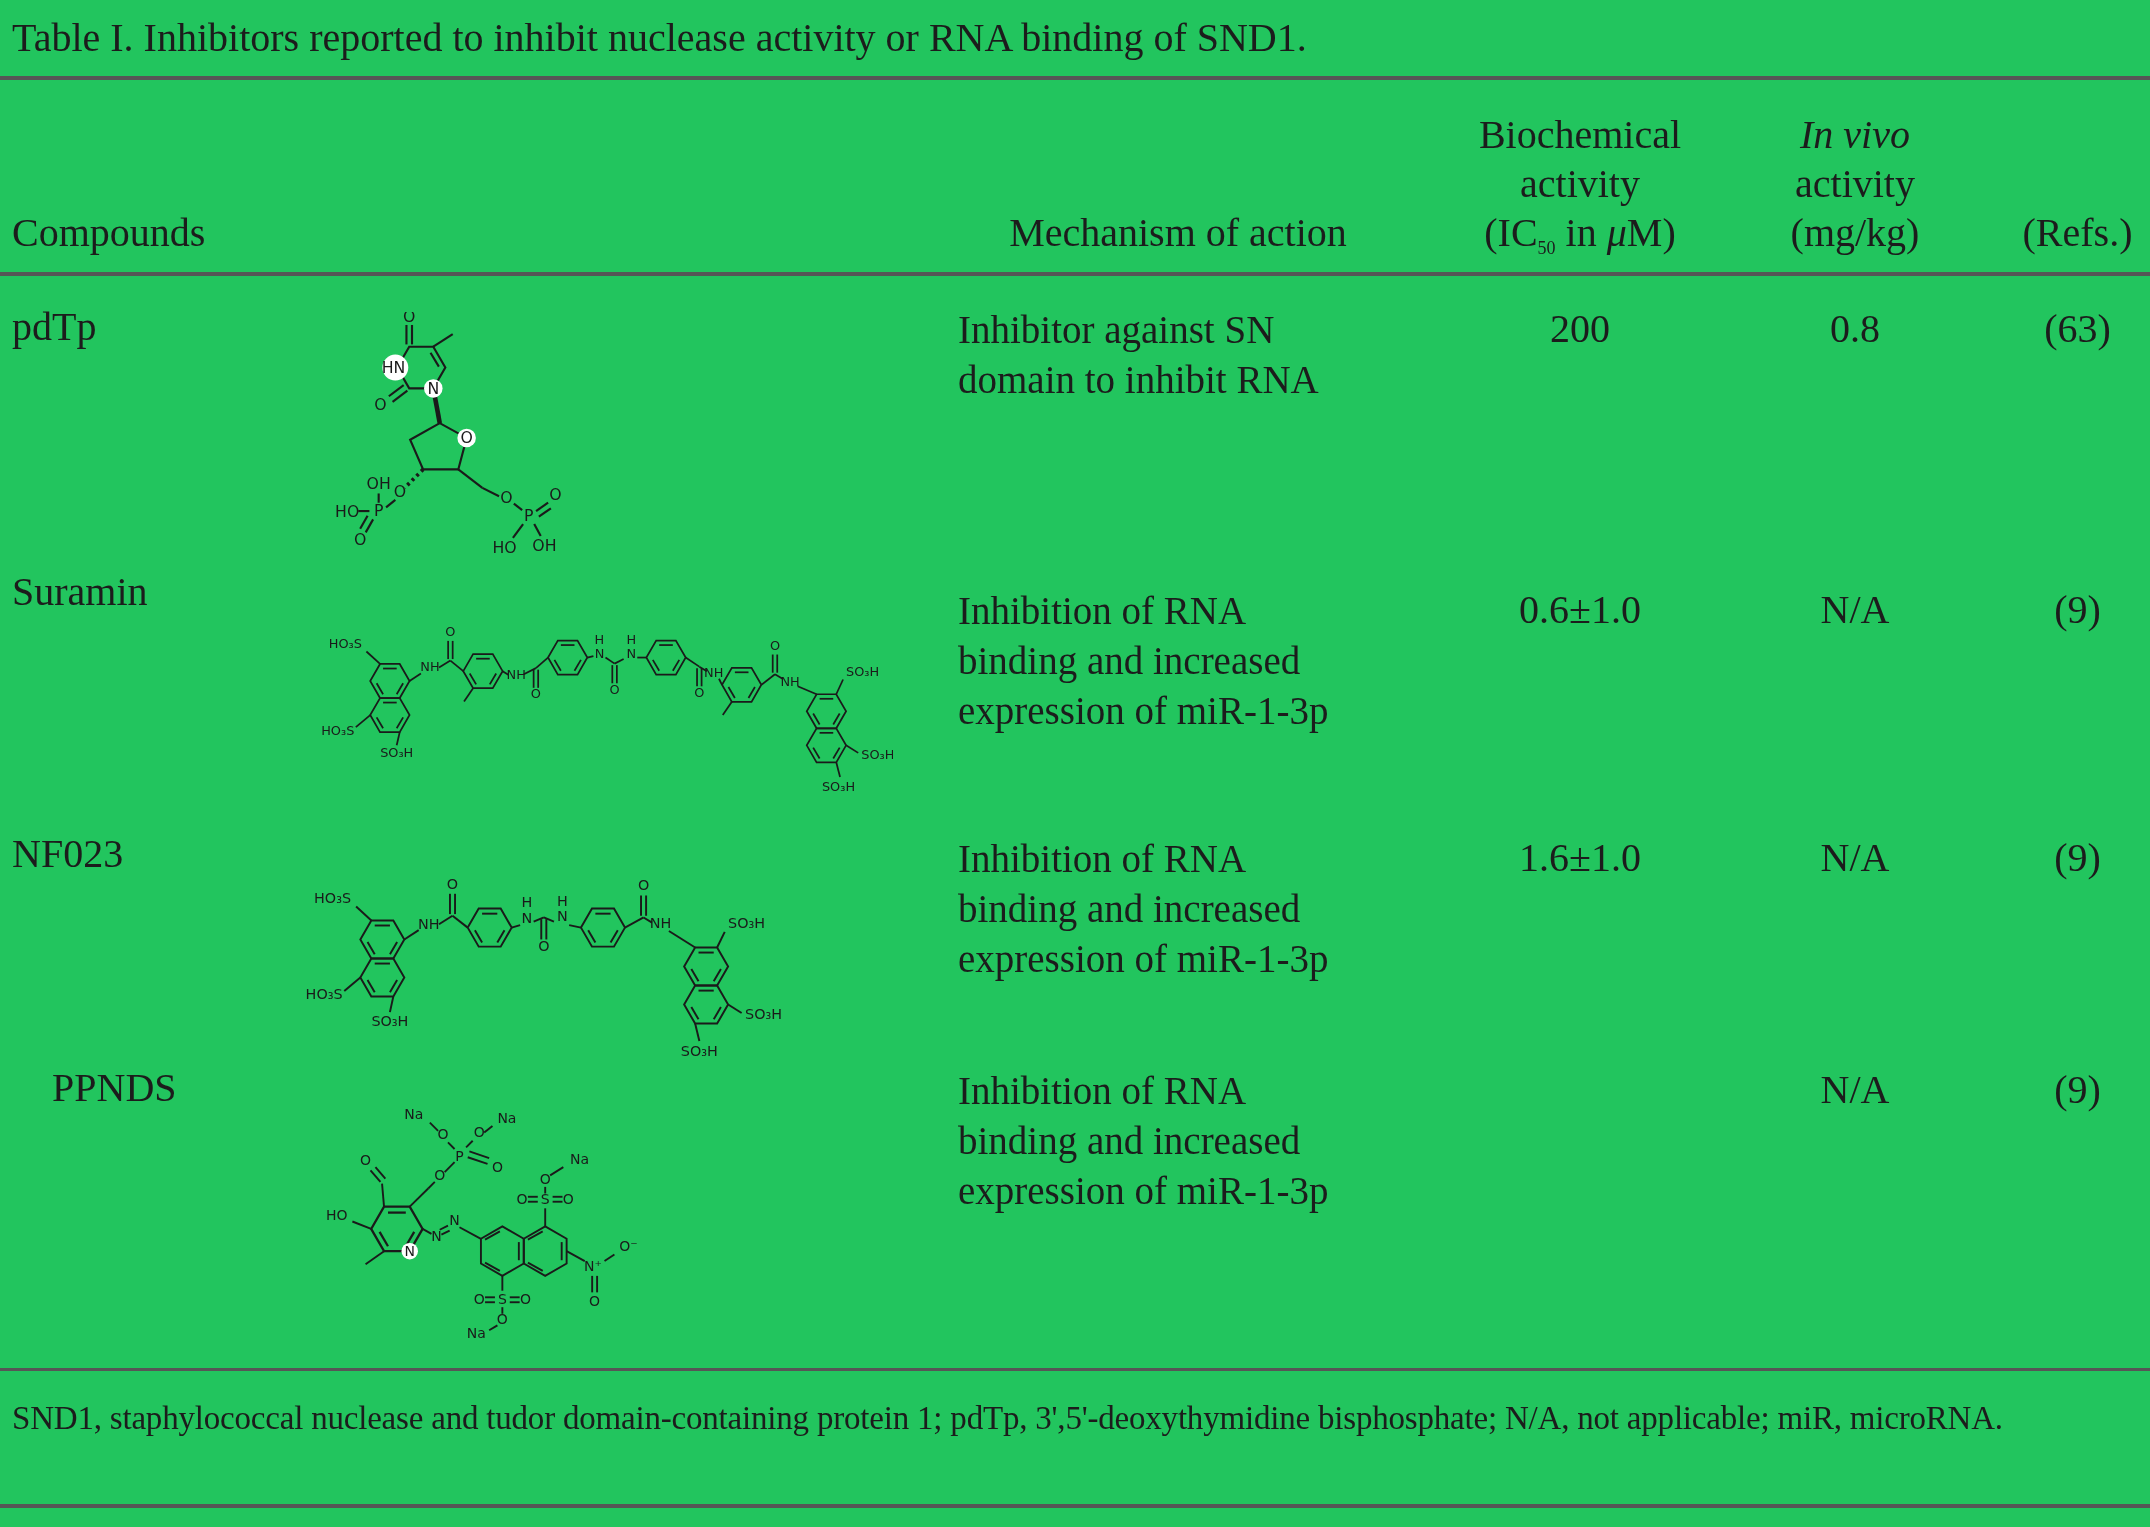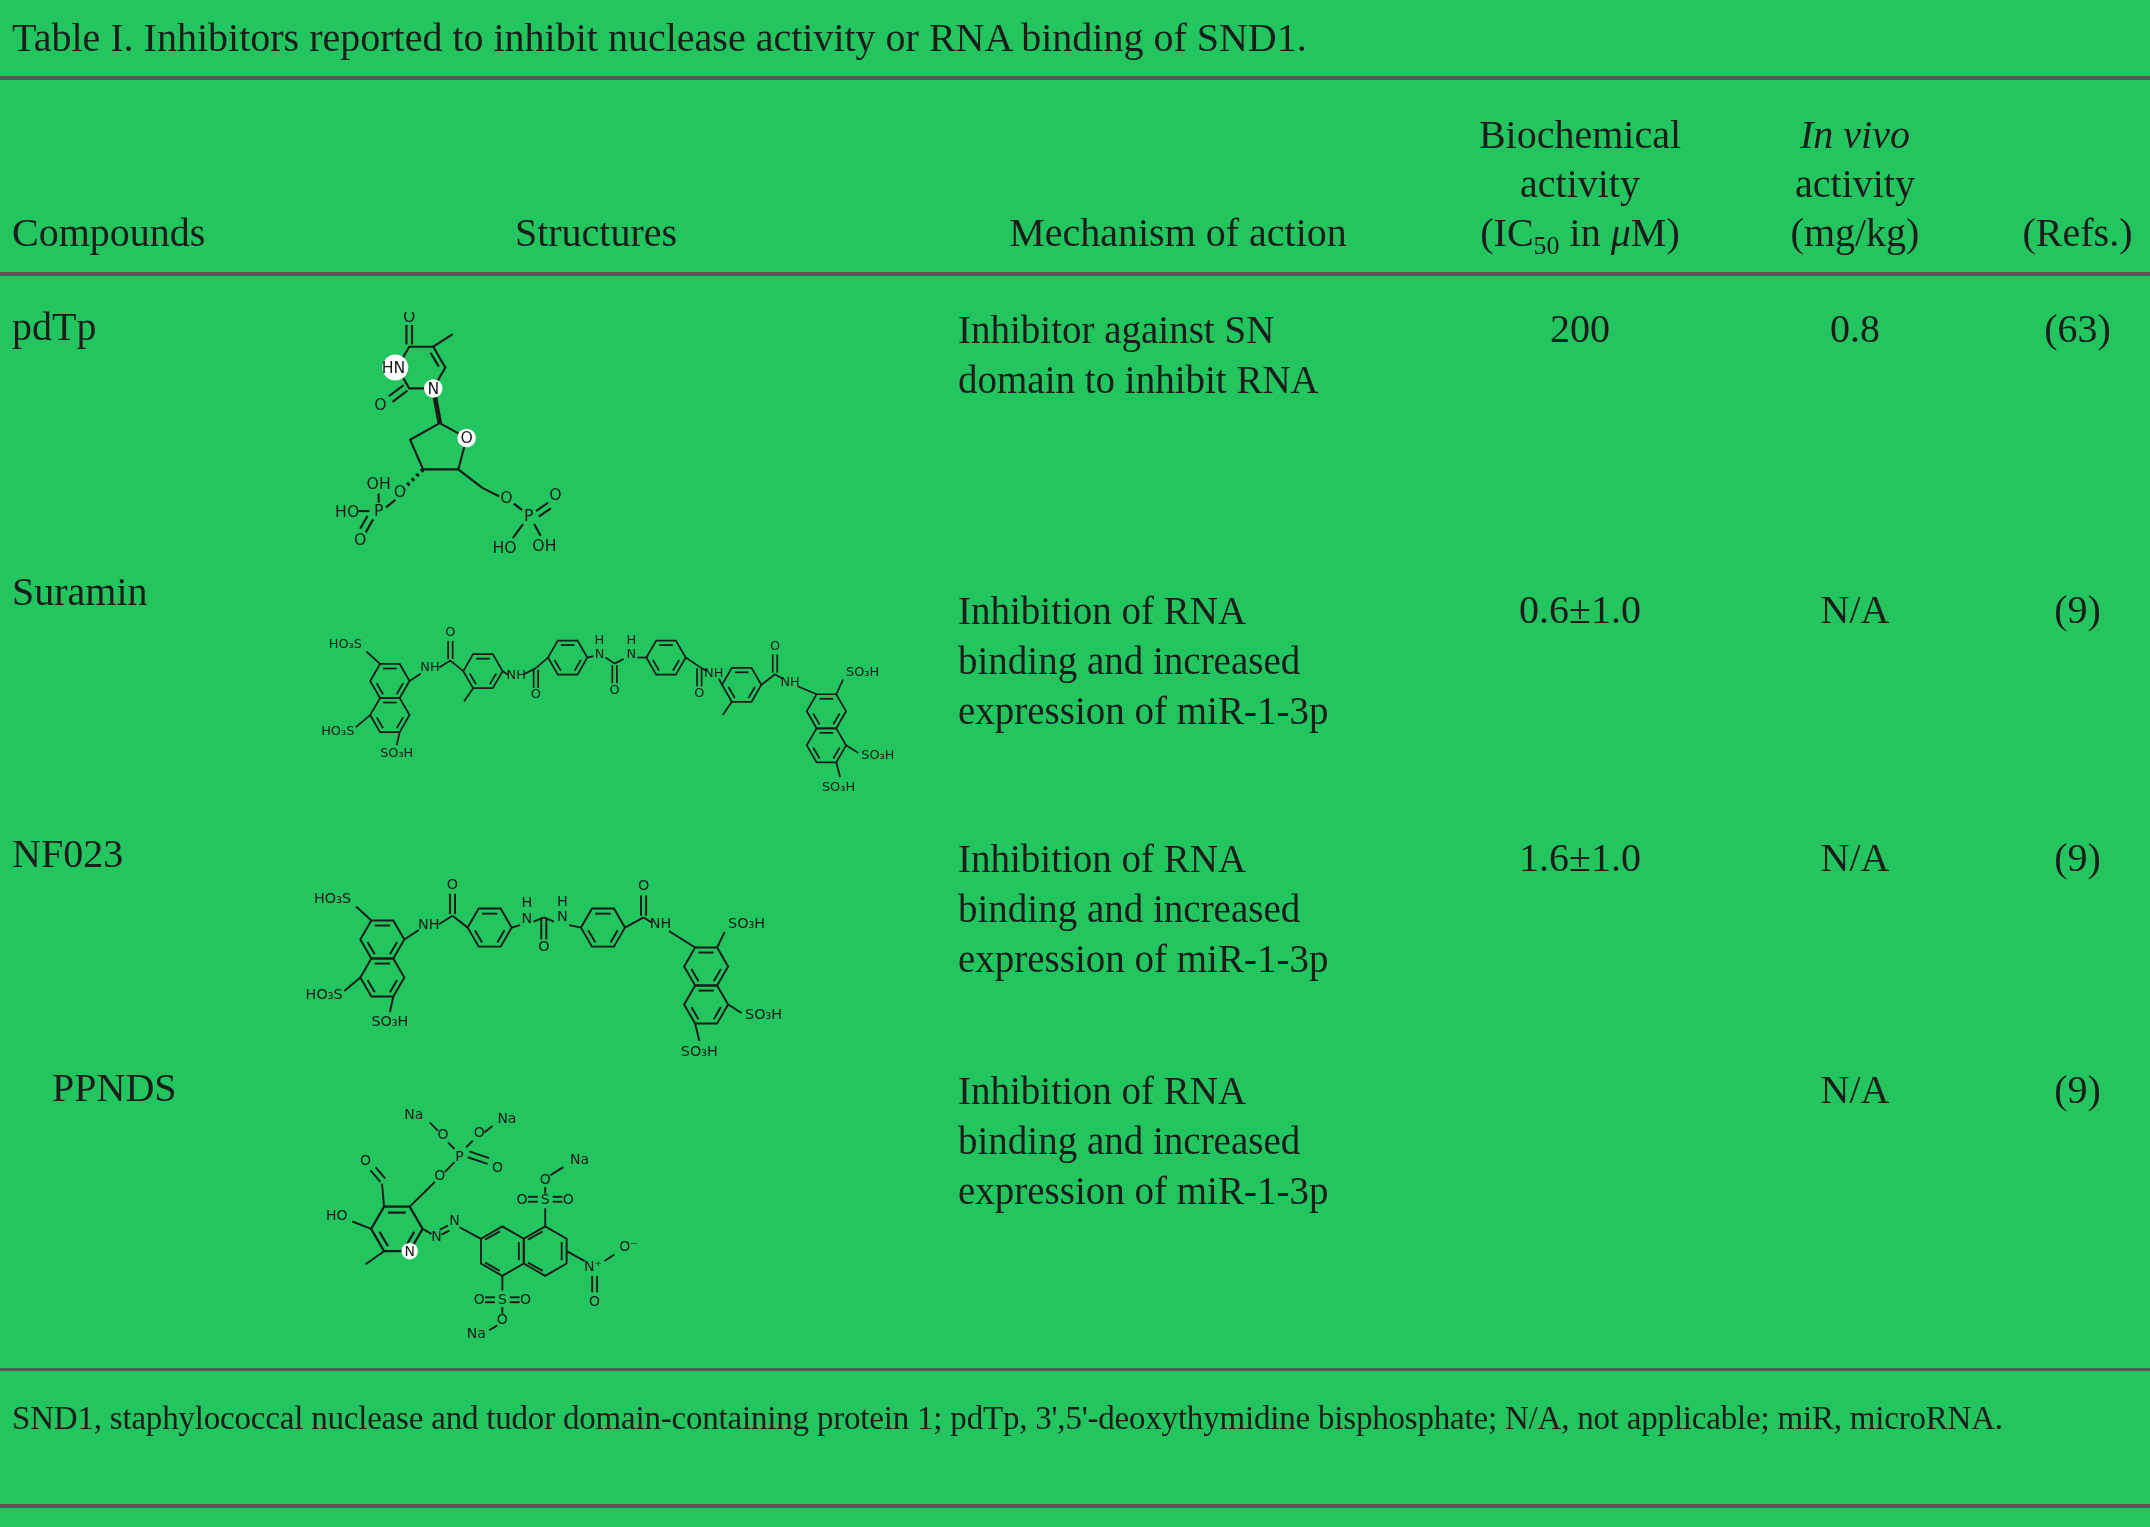--- a/index.html
+++ b/index.html
@@ -4,21 +4,21 @@
 <style>
   html,body{margin:0;padding:0;background:#fff;}
   .page{position:relative;width:2150px;height:1527px;background:#22c55e;overflow:hidden;
         font-family:"Liberation Serif","DejaVu Serif",serif;color:#1c1c1c;}
   .rule{position:absolute;left:0;width:2150px;background:#565656;}
   .title{position:absolute;left:12px;top:14px;font-size:40px;white-space:nowrap;}
   .hcell{position:absolute;font-size:40px;line-height:49px;}
   .hc-left{text-align:left;}
   .hc-center{text-align:center;font-family:Liberation Serif, serif;}
   .it{font-style:italic;}
-  .sub{font-size:26px;vertical-align:-8px;}
+  .sub{font-size:18px;vertical-align:-8px;}
   .compound{position:absolute;left:12px;font-size:40px;}
   .mech{position:absolute;left:958px;width:446px;font-size:39px;line-height:50px;}
   .val{position:absolute;font-size:40px;text-align:center;}
   .val-bio{left:1440px;width:280px;}
   .val-vivo{left:1732px;width:246px;}
   .val-refs{left:1990px;width:175px;}
   .footnote{position:absolute;left:12px;top:1396px;width:2128px;font-size:33px;
             line-height:45px;letter-spacing:-0.2px;}
   .structure{position:absolute;}
   svg text{font-family:"DejaVu Sans",sans-serif;font-size:17px;fill:#1a1a1a;}
@@ -51,21 +51,20 @@
   </svg>
 
   <div class="title">Table I. Inhibitors reported to inhibit nuclease activity or RNA binding of SND1.</div>
 
   <div class="rule" style="top:76px;height:4px;"></div>
   <div class="rule" style="top:272px;height:4px;"></div>
   <div class="rule" style="top:1368px;height:3px;"></div>
   <div class="rule" style="top:1504px;height:4px;"></div>
 
   <div class="hcell hc-left" style="left:12px;top:208px;width:300px;">Compounds</div>
-  <div class="hcell hc-center" style="left:330px;top:208px;width:532px;">Structures</div>
   <div class="hcell hc-center" style="left:958px;top:208px;width:440px;">Mechanism of action</div>
   <div class="hcell hc-center" style="left:1440px;top:110px;width:280px;">
     <div>Biochemical</div>
     <div>activity</div>
     <div><span>(IC</span><span class="sub">50</span><span> in </span><span class="it">μ</span><span>M)</span></div>
   </div>
   <div class="hcell hc-center" style="left:1732px;top:110px;width:246px;">
     <div class="it">In vivo</div>
     <div>activity</div>
     <div>(mg/kg)</div>

